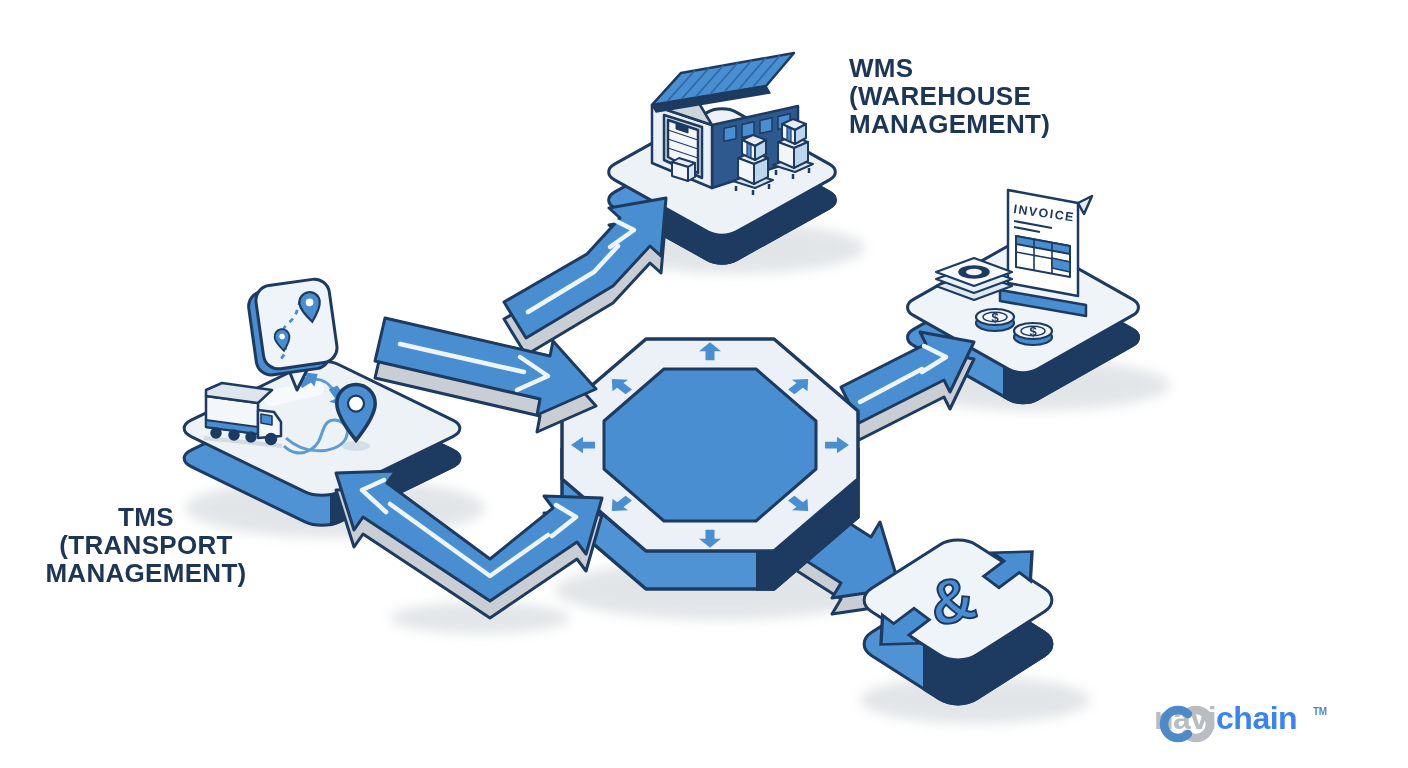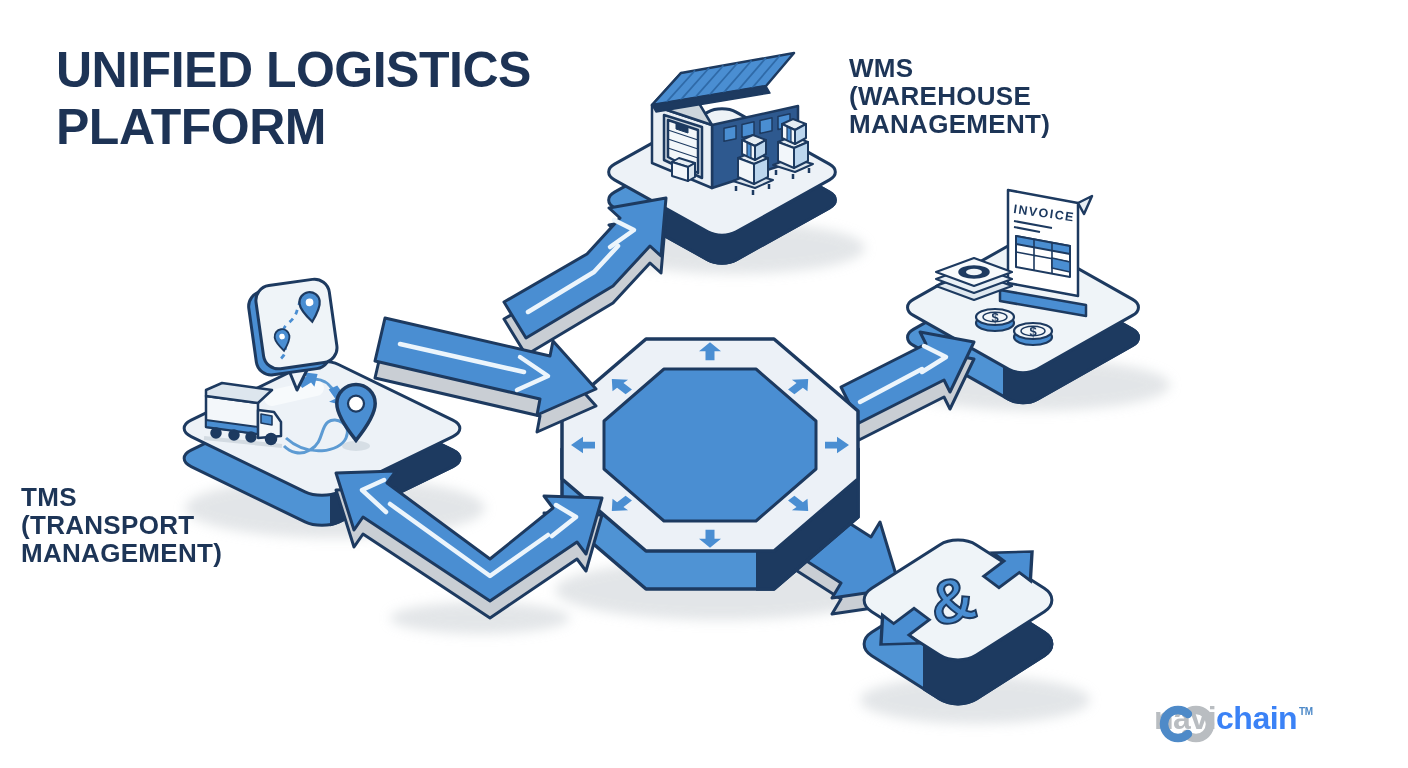--- a/index.html
+++ b/index.html
@@ -12,35 +12,35 @@
     position:absolute; white-space:pre-line; color:#1d3557;
     font-weight:bold; font-size:26px; line-height:1.07; letter-spacing:0.3px;
   }
   .title {
     position:absolute; left:56px; top:42px; white-space:pre-line;
     color:#1d3355; font-weight:bold; font-size:50px; line-height:1.14;
     letter-spacing:-0.5px;
   }
   .wms-label     { left:818px; top:55px;margin-left:31px;  }
   .billing-label { left:1158px; top:240px; }
-  .tms-label     { left:21px;  top:484px; width:250px; text-align:left; }
+  .tms-label     { left:21px;  top:504px; width:250px; text-align:center; }
   .outcome-label { left:1080px; top:572px; font-size:25px; }
   .center-label {
     position:absolute; left:595px; top:390px; width:230px; text-align:center;
     white-space:pre-line; color:#ffffff; font-weight:bold; font-size:23px;
     line-height:1.1; letter-spacing:1.2px;
   }
   .logo {
     position:absolute; left:1154px; top:700px; display:flex; align-items:center;
   }
   .logo .mark { width:64px; height:48px; }
   .logo .word { font-size:32px; font-weight:bold; letter-spacing:-0.5px; display:flex; align-items:baseline; }
   .logo .navi  { color:#b9bdc1; }
   .logo .chain { color:#3b82f6; }
-  .logo .tm    { font-size:10px; color:#4e8ac8; margin-left:2px; position:relative; top:-14px; font-weight:bold; }
+  .logo .tm    { font-size:10px; color:#4e8ac8; margin-left:16px; position:relative; top:-14px; font-weight:bold; }
 </style>
 </head>
 <body>
 
 <div class="stage">
 
 <svg width="1408" height="768" viewBox="0 0 1408 768">
   <defs>
     <filter id="blur6" x="-50%" y="-50%" width="200%" height="200%">
           <feGaussianBlur stdDeviation="6"></feGaussianBlur>
@@ -293,22 +293,20 @@
     <path d="M336,490 L354,547 L363,534 L490,618 L577,559 L586,571 L602,515 L544,513 L553,525 L490,576 L387,500 L396,488 Z" fill="#c9ced4"></path>
     <path d="M336,473 L354,530 L363,517 L490,601 L577,542 L586,554 L602,498 L544,496 L553,508 L490,559 L387,483 L396,471 Z" fill="#4a8ed2"></path>
     <g stroke="#ecf5fc" stroke-width="4.5" stroke-linecap="round" fill="none">
       <path d="M390,504 L490,576 L548,535"></path>
       <path d="M384,480 L362,490 L386,512"></path>
       <path d="M556,505 L576,517 L552,536"></path>
     </g>
   </g>
 </svg>
 
-<div class="title">UNIFIED LOGISTICS
-PLATFORM</div>
 <div class="label wms-label">WMS
 (WAREHOUSE
 MANAGEMENT)</div>
 <div class="label tms-label">TMS
 (TRANSPORT
 MANAGEMENT)</div>
 
 <div class="logo">
   <svg class="mark" viewBox="0 0 64 48">
     <path d="M32.1,33.9 A14,14 0 1 0 32.1,14.1" fill="none" stroke="#b9bdc1" stroke-width="8.5" stroke-linecap="round"></path>

